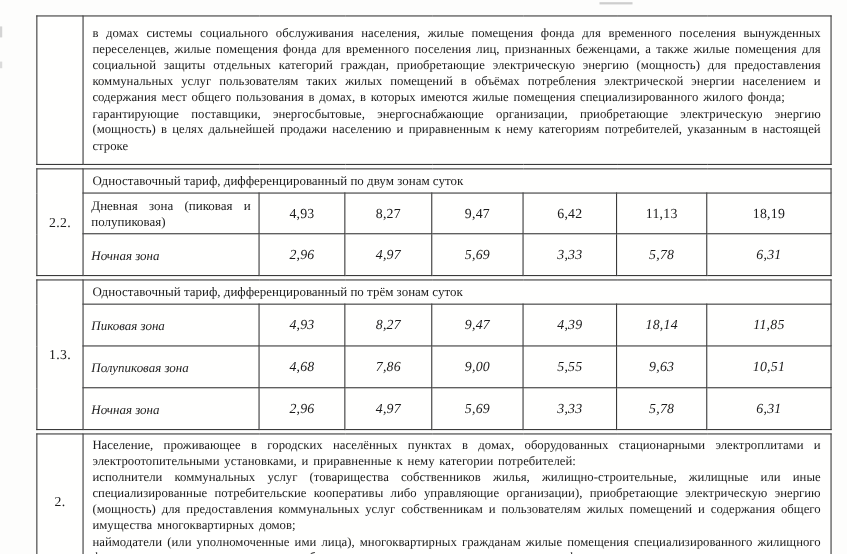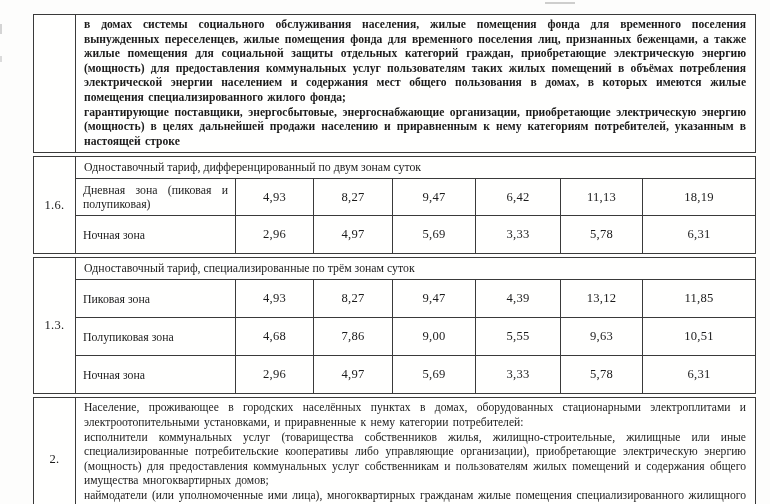--- a/index.html
+++ b/index.html
@@ -61,24 +61,24 @@
     line-height: 14px;
     text-align: justify;
   }
   td.valuecell {
     text-align: center;
     font-size: 12.6px;
     letter-spacing: .2px;
   }
 
   
-  tr.h-intro  td { height: 135px; font-weight: bold; }
+  tr.h-intro  td { height: 135px; }
   tr.h-single td { height: 25px; }
   tr.h-head   td { height: 22px; }
-  tr.h-zone   td { height: 38px; }
+  tr.h-zone   td { height: 38px; font-style: italic; }
   tr.h-day    td { height: 37px; margin-left: 16px; }
   tr.h-cat2   td { height: 116px; }
 </style>
 </head>
 <body>
 
 <div class="page">
   <div class="artifact artifact-top"></div>
   <div class="artifact artifact-left1"></div>
   <div class="artifact artifact-left2"></div>
@@ -114,21 +114,21 @@
           <col style="width:160px">
           <col style="width:78px">
           <col style="width:79px">
         <col style="width:83px">
           <col style="width:85px">
           <col style="width:82px">
           <col style="width:113px">
       </colgroup>
       <tbody>
           <tr class="h-head">
-        <td class="numcell" rowspan="3">1.6.</td>
+        <td class="numcell" rowspan="3">2.2.</td>
         <td class="headcell" colspan="7">Одноставочный тариф, дифференцированный по двум зонам суток</td>
       </tr>
       <tr class="h-day">
         <td class="labelcell">Дневная зона (пиковая и полупиковая)</td>
         <td class="valuecell">4,93</td>
         <td class="valuecell">8,27</td>
         <td class="valuecell">9,47</td>
         <td class="valuecell">6,42</td>
         <td class="valuecell">11,13</td>
         <td class="valuecell">18,19</td>
@@ -152,29 +152,29 @@
           <col style="width:78px">
           <col style="width:79px">
         <col style="width:83px">
           <col style="width:85px">
           <col style="width:82px">
           <col style="width:113px">
       </colgroup>
       <tbody>
           <tr class="h-head">
         <td class="numcell" rowspan="4">1.3.</td>
-        <td class="headcell" colspan="7">Одноставочный тариф, специализированные по трём зонам суток</td>
+        <td class="headcell" colspan="7">Одноставочный тариф, дифференцированный по трём зонам суток</td>
       </tr>
       <tr class="h-zone">
         <td class="labelcell">Пиковая зона</td>
         <td class="valuecell">4,93</td>
         <td class="valuecell">8,27</td>
         <td class="valuecell">9,47</td>
         <td class="valuecell">4,39</td>
-        <td class="valuecell">13,12</td>
+        <td class="valuecell">18,14</td>
         <td class="valuecell">11,85</td>
       </tr>
       <tr class="h-zone">
         <td class="labelcell">Полупиковая зона</td>
         <td class="valuecell">4,68</td>
         <td class="valuecell">7,86</td>
         <td class="valuecell">9,00</td>
         <td class="valuecell">5,55</td>
         <td class="valuecell">9,63</td>
         <td class="valuecell">10,51</td>

